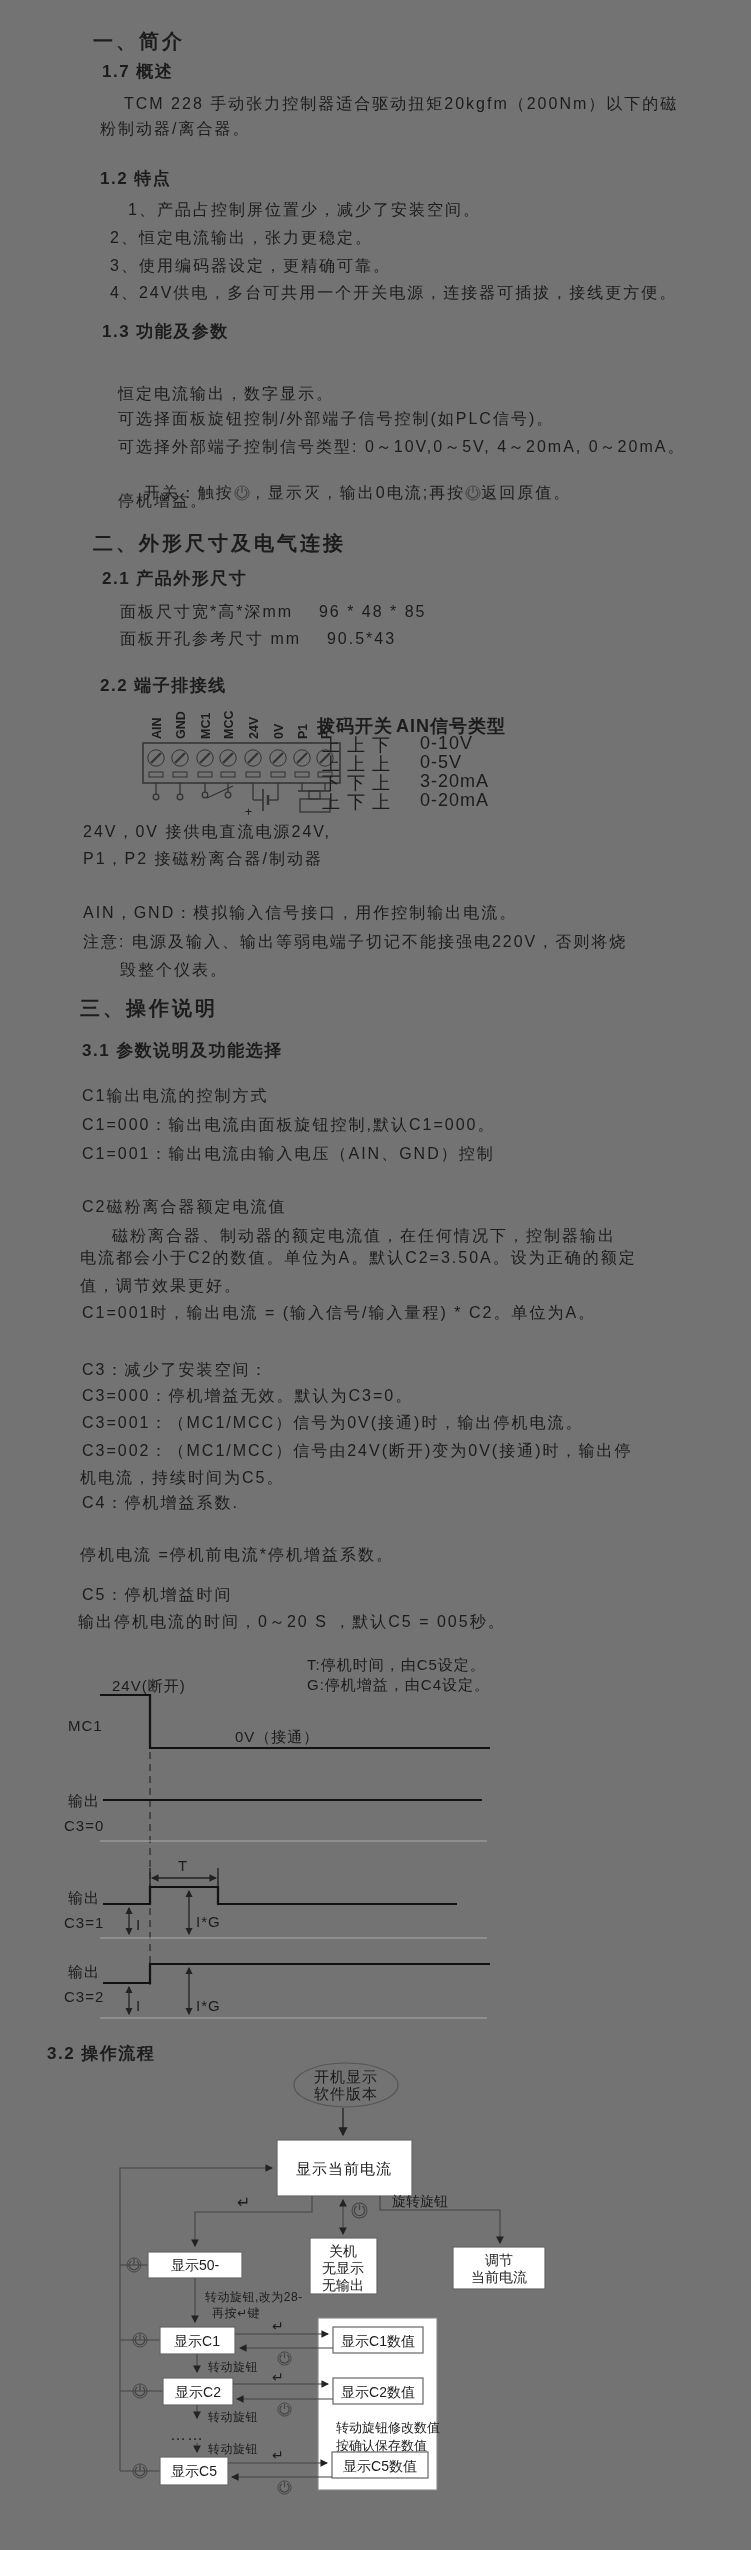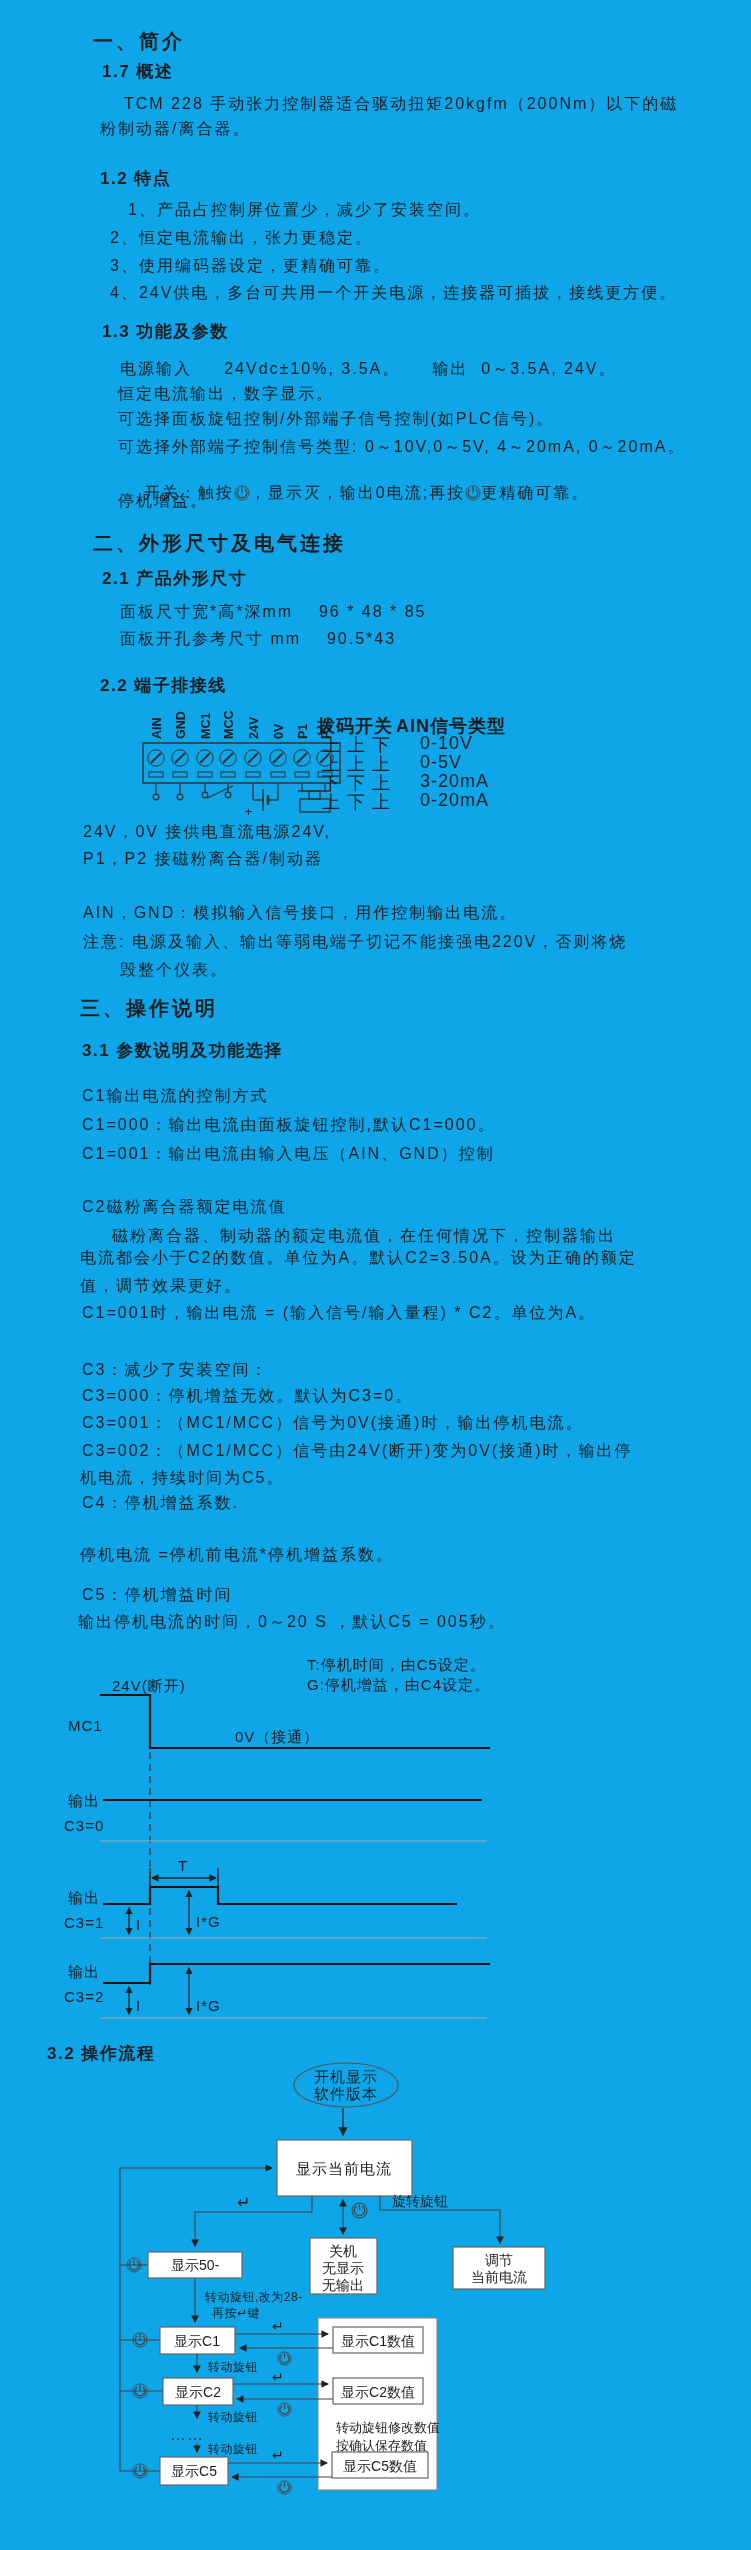--- a/index.html
+++ b/index.html
@@ -1,17 +1,17 @@
 <!DOCTYPE html>
 <html><head>
 <meta charset="utf-8">
 <style>
   html,body{margin:0;padding:0;background:#e8e8e8;}
   .page{
-    position:relative;width:751px;height:2550px;background:#0ea5e9;
+    position:relative;width:751px;height:2550px;background:#737373;
     font-family:"Liberation Sans","DejaVu Sans",sans-serif;color:#1c1c1c;
     overflow:hidden;margin:0 auto;border-right:1px solid #d5d5d5;
   }
   .ln{position:absolute;font-size:16px;letter-spacing:2px;white-space:pre;line-height:1.2;}
   .h1{position:absolute;font-size:20px;font-weight:bold;letter-spacing:3px;white-space:pre;}
   .h2{position:absolute;font-size:17px;font-weight:bold;letter-spacing:1.5px;white-space:pre;}
   .dip{position:absolute;font-size:18px;letter-spacing:1px;white-space:pre;}
   .dipb{font-weight:bold;}
   svg{position:absolute;overflow:visible;}
   svg text{font-family:"Liberation Sans","DejaVu Sans",sans-serif;fill:#1c1c1c;}
@@ -39,30 +39,29 @@
   <div class="ln" style="left:124px;top:94px">TCM 228 手动张力控制器适合驱动扭矩20kgfm（200Nm）以下的磁</div>
   <div class="ln" style="left:100px;top:119px">粉制动器/离合器。</div>
 
   <div class="h2" style="left:100px;top:167px">1.2 特点</div>
   <div class="ln" style="left:128px;top:200px">1、产品占控制屏位置少，减少了安装空间。</div>
   <div class="ln" style="left:110px;top:228px">2、恒定电流输出，张力更稳定。</div>
   <div class="ln" style="left:110px;top:256px">3、使用编码器设定，更精确可靠。</div>
   <div class="ln" style="left:110px;top:283px">4、24V供电，多台可共用一个开关电源，连接器可插拔，接线更方便。</div>
 
   <div class="h2" style="left:102px;top:320px">1.3 功能及参数</div>
-  <div class="ln" style="left:120px;top:359px">电源输入     24Vdc±10%, 3.5A。     输出  0～3.5A, 24V。</div>
   <div class="ln" style="left:118px;top:384px">恒定电流输出，数字显示。</div>
   <div class="ln" style="left:118px;top:409px">可选择面板旋钮控制/外部端子信号控制(如PLC信号)。</div>
   <div class="ln" style="left:118px;top:437px">可选择外部端子控制信号类型: 0～10V,0～5V, 4～20mA, 0～20mA。</div>
   <div class="ln" style="left:118px;top:464px">
     <span>开关：触按</span><svg class="pwr-inline">
         <use href="#pwr" width="16" height="16"></use>
       </svg><span>，显示灭，输出0电流;再按</span><svg class="pwr-inline">
         <use href="#pwr" width="16" height="16"></use>
-      </svg><span>更精确可靠。</span>
+      </svg><span>返回原值。</span>
   </div>
   <div class="ln" style="left:118px;top:491px">停机增益。</div>
 
   <div class="h1" style="left:93px;top:530px">二、外形尺寸及电气连接</div>
   <div class="h2" style="left:102px;top:567px">2.1 产品外形尺寸</div>
   <div class="ln" style="left:120px;top:602px">面板尺寸宽*高*深mm    96 * 48 * 85</div>
   <div class="ln" style="left:120px;top:629px">面板开孔参考尺寸 mm    90.5*43</div>
   <div class="h2" style="left:100px;top:674px">2.2 端子排接线</div>
 
   <svg style="left:100px;top:695px" width="282" height="132" viewBox="0 0 282 132">

